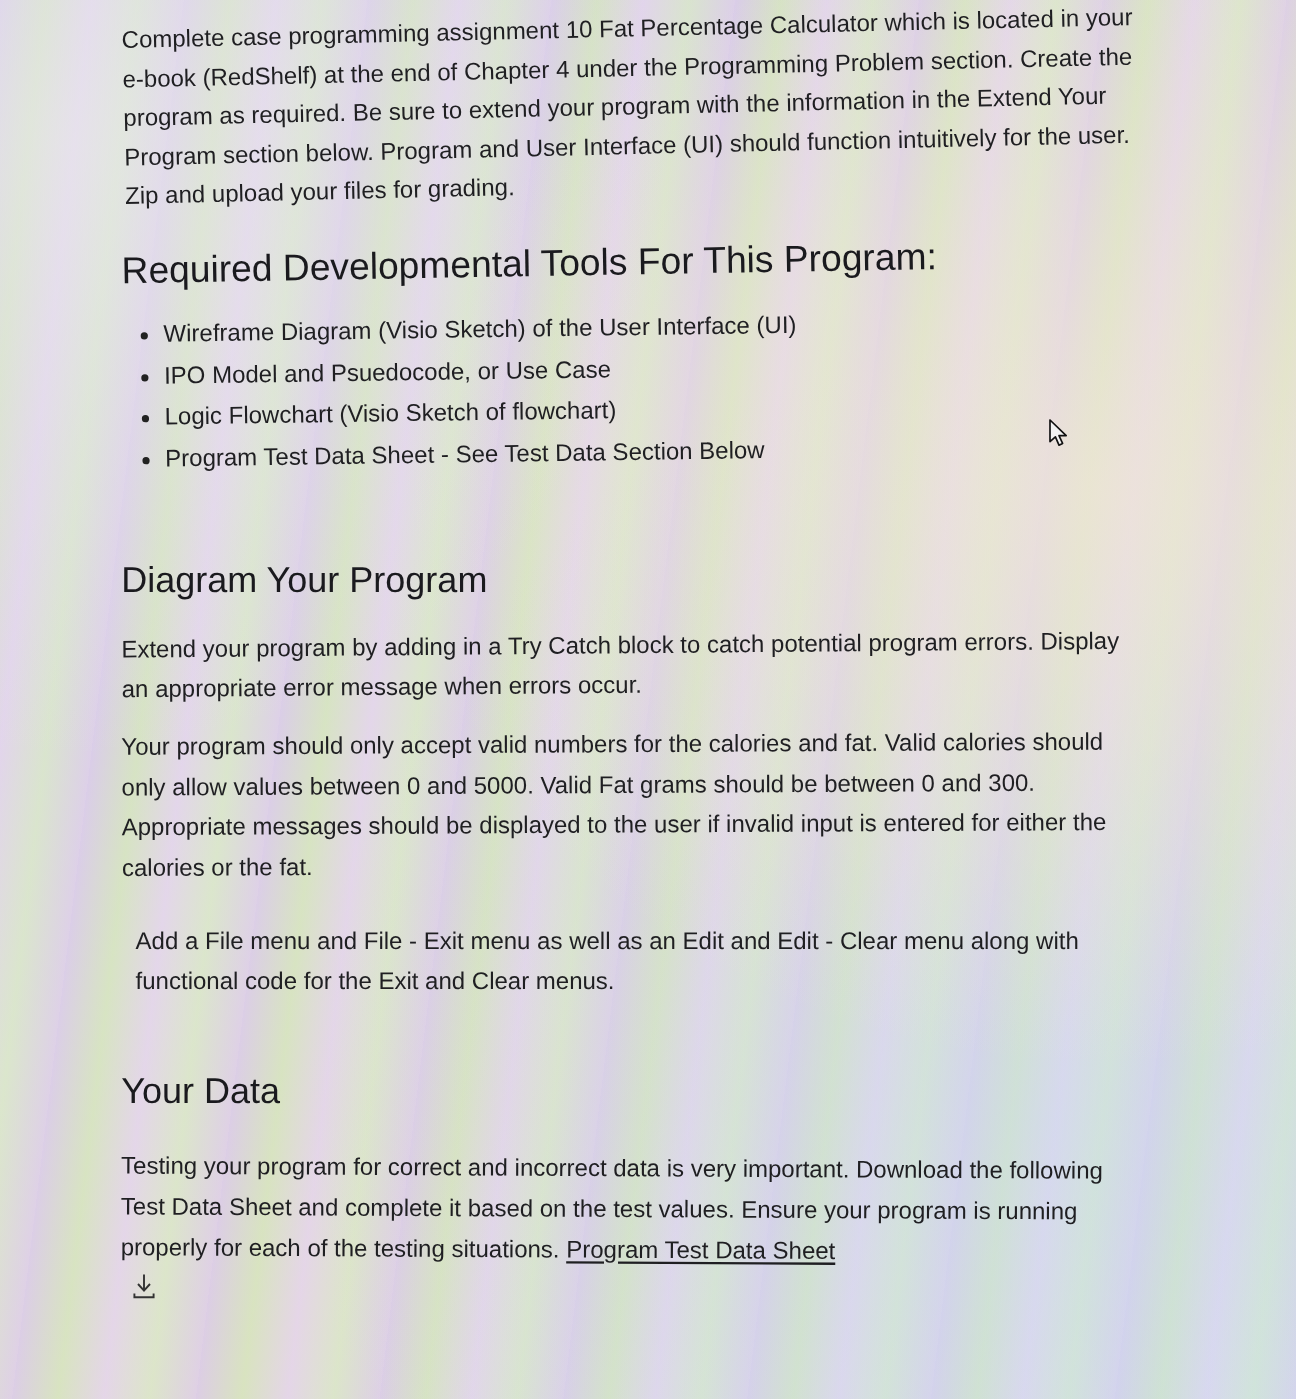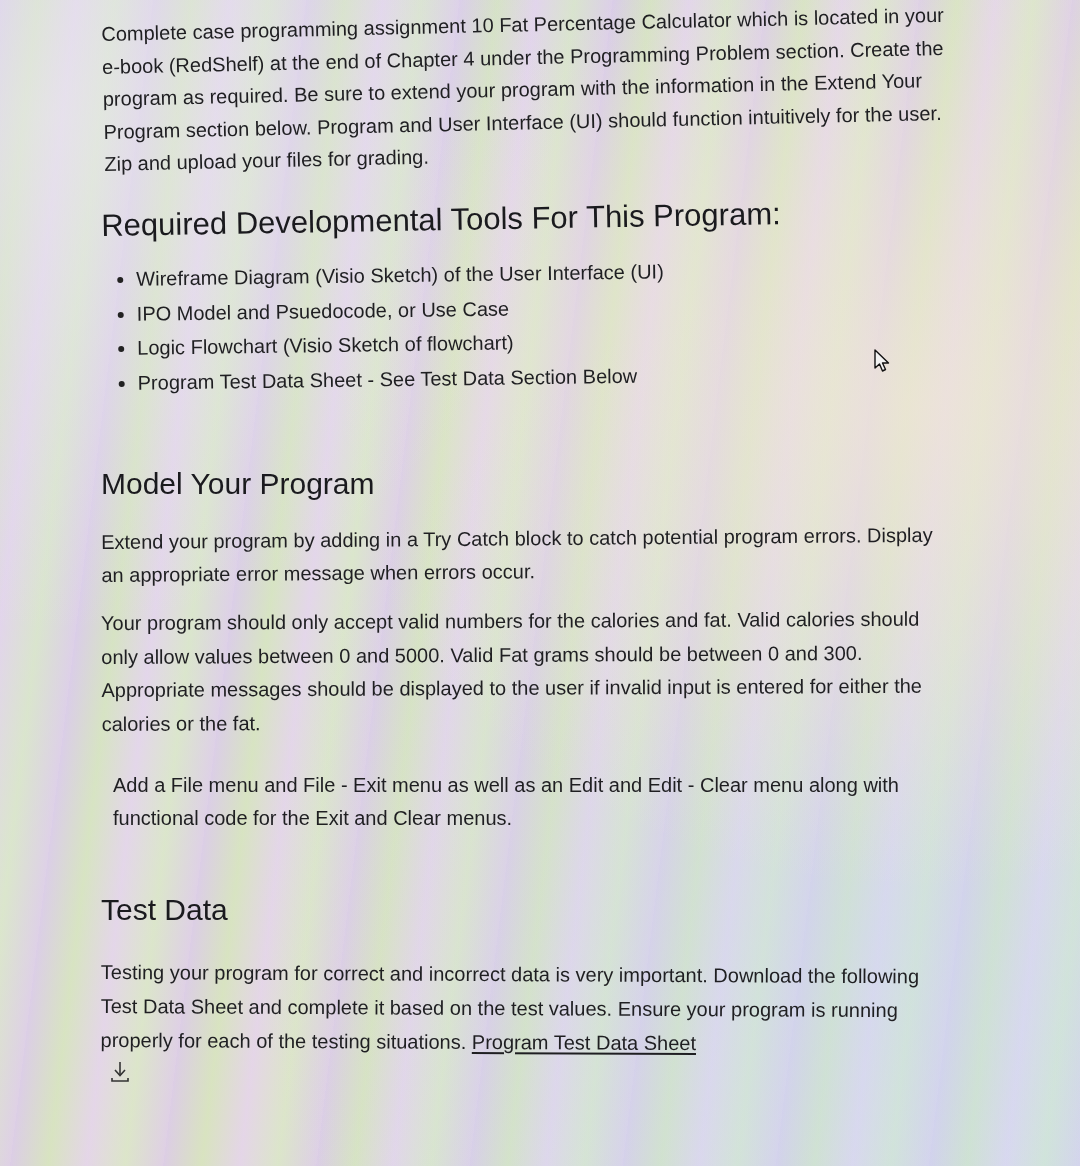--- a/index.html
+++ b/index.html
@@ -171,26 +171,26 @@
   <p class="intro">Complete case programming assignment 10 Fat Percentage Calculator which is located in your e-book (RedShelf) at the end of Chapter 4 under the Programming Problem section.  Create the program as required.  Be sure to extend your program with the information in the Extend Your Program section below.  Program and User Interface (UI) should function intuitively for the user.  Zip and upload your files for grading.</p>
 
   <h2 class="h-tools">Required Developmental Tools For This Program:</h2>
   <ul class="tools-list">
     <li>Wireframe Diagram (Visio Sketch) of the User Interface (UI)</li>
     <li>IPO Model and Psuedocode, or Use Case</li>
     <li>Logic Flowchart (Visio Sketch of flowchart)</li>
     <li>Program Test Data Sheet - See Test Data Section Below</li>
   </ul>
 
-  <h2 class="h-extend">Model Your Program</h2>
+  <h2 class="h-extend">Diagram Your Program</h2>
   <p class="p-extend1">Extend your program by adding in a Try Catch block to catch potential program errors. Display an appropriate error message when errors occur.</p>
   <p class="p-extend2">Your program should only accept valid numbers for the calories and fat.  Valid calories should only allow values between 0 and 5000.  Valid Fat grams should be between 0 and 300.  Appropriate messages should be displayed to the user if invalid input is entered for either the calories or the fat.</p>
   <p class="p-extend3">Add a File menu and File - Exit menu as well as an Edit and Edit - Clear menu along with functional code for the Exit and Clear menus.</p>
 
-  <h2 class="h-test">Test Data</h2>
+  <h2 class="h-test">Your Data</h2>
   <p class="p-test"><span>Testing your program for correct and incorrect data is very important.  Download the following Test Data Sheet and complete it based on the test values.  Ensure your program is running properly for each of the testing situations.  </span><a href="#">Program Test Data Sheet</a></p>
 
   <span class="download-icon">
     <svg width="22" height="24" viewBox="0 0 22 24">
       <line x1="11" y1="2" x2="11" y2="15" stroke="#333" stroke-width="1.6"></line>
       <polyline points="6,10 11,15.5 16,10" fill="none" stroke="#333" stroke-width="1.6"></polyline>
       <polyline points="3,18 3,21 19,21 19,18" fill="none" stroke="#333" stroke-width="1.6"></polyline>
     </svg>
   </span>
 </div>

